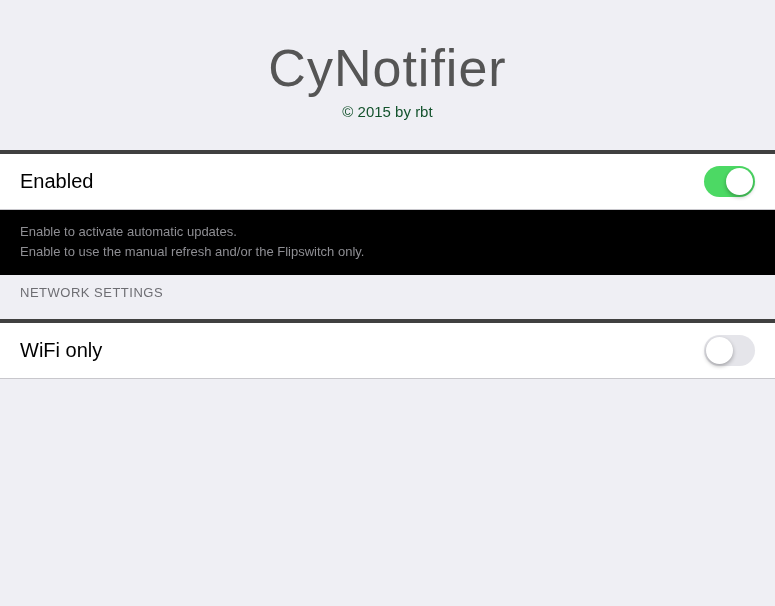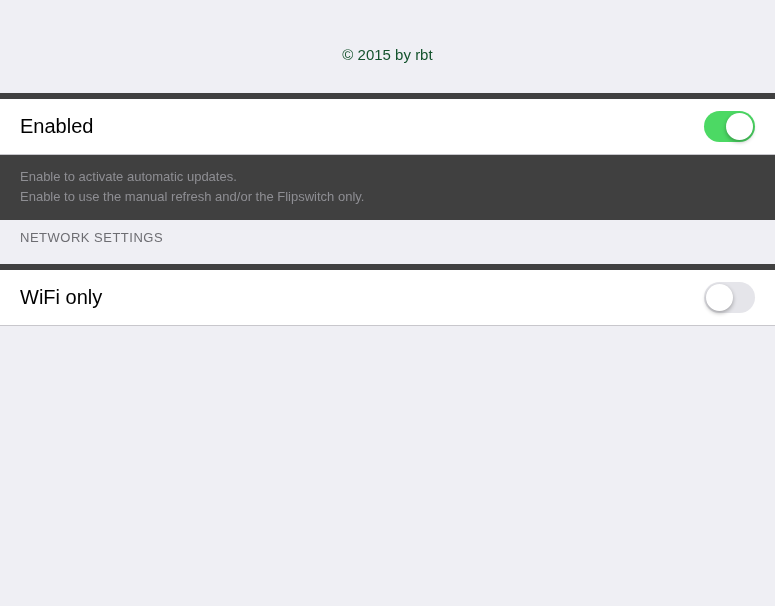--- a/index.html
+++ b/index.html
@@ -34,21 +34,21 @@
     }
 
     .app-copyright {
       font-size: 15px;
       color: #14532d;
       margin-top: 6px;
     }
 
     .settings-group {
       background-color: #fff;
-      border-top: 6px solid #404040;
+      border-top: 4px solid #404040;
       border-bottom: 1px solid #c8c7cc;
     }
 
     .setting-row {
       display: flex;
       align-items: center;
       justify-content: space-between;
       padding: 12px 20px;
       background-color: #fff;
       min-height: 50px;
@@ -106,21 +106,21 @@
     .toggle-track.on .toggle-thumb {
       left: 22px;
     }
 
     .toggle-track.off .toggle-thumb {
       left: 2px;
     }
 
     .description-section {
       padding: 12px 20px 14px;
-      background-color: #404040;
+      background-color: #000000;
     }
 
     .description-text {
       font-size: 13px;
       color: #8e8e93;
       line-height: 1.5;
     }
 
     .section-header {
       padding: 8px 20px 18px;
@@ -132,20 +132,21 @@
       font-weight: 400;
       color: #6d6d72;
       text-transform: uppercase;
       letter-spacing: 0.5px;
     }
   </style>
 </head>
 <body>
 
 <div class="header-section">
+  <h1 class="app-title">CyNotifier</h1>
   <p class="app-copyright">© 2015 by rbt</p>
 </div>
 
 <div class="settings-group">
   <div class="setting-row">
     <span class="setting-label">Enabled</span>
     <label class="toggle-switch">
       <input type="checkbox" checked="" style="">
       <div class="toggle-track on">
         <div class="toggle-thumb"></div>

